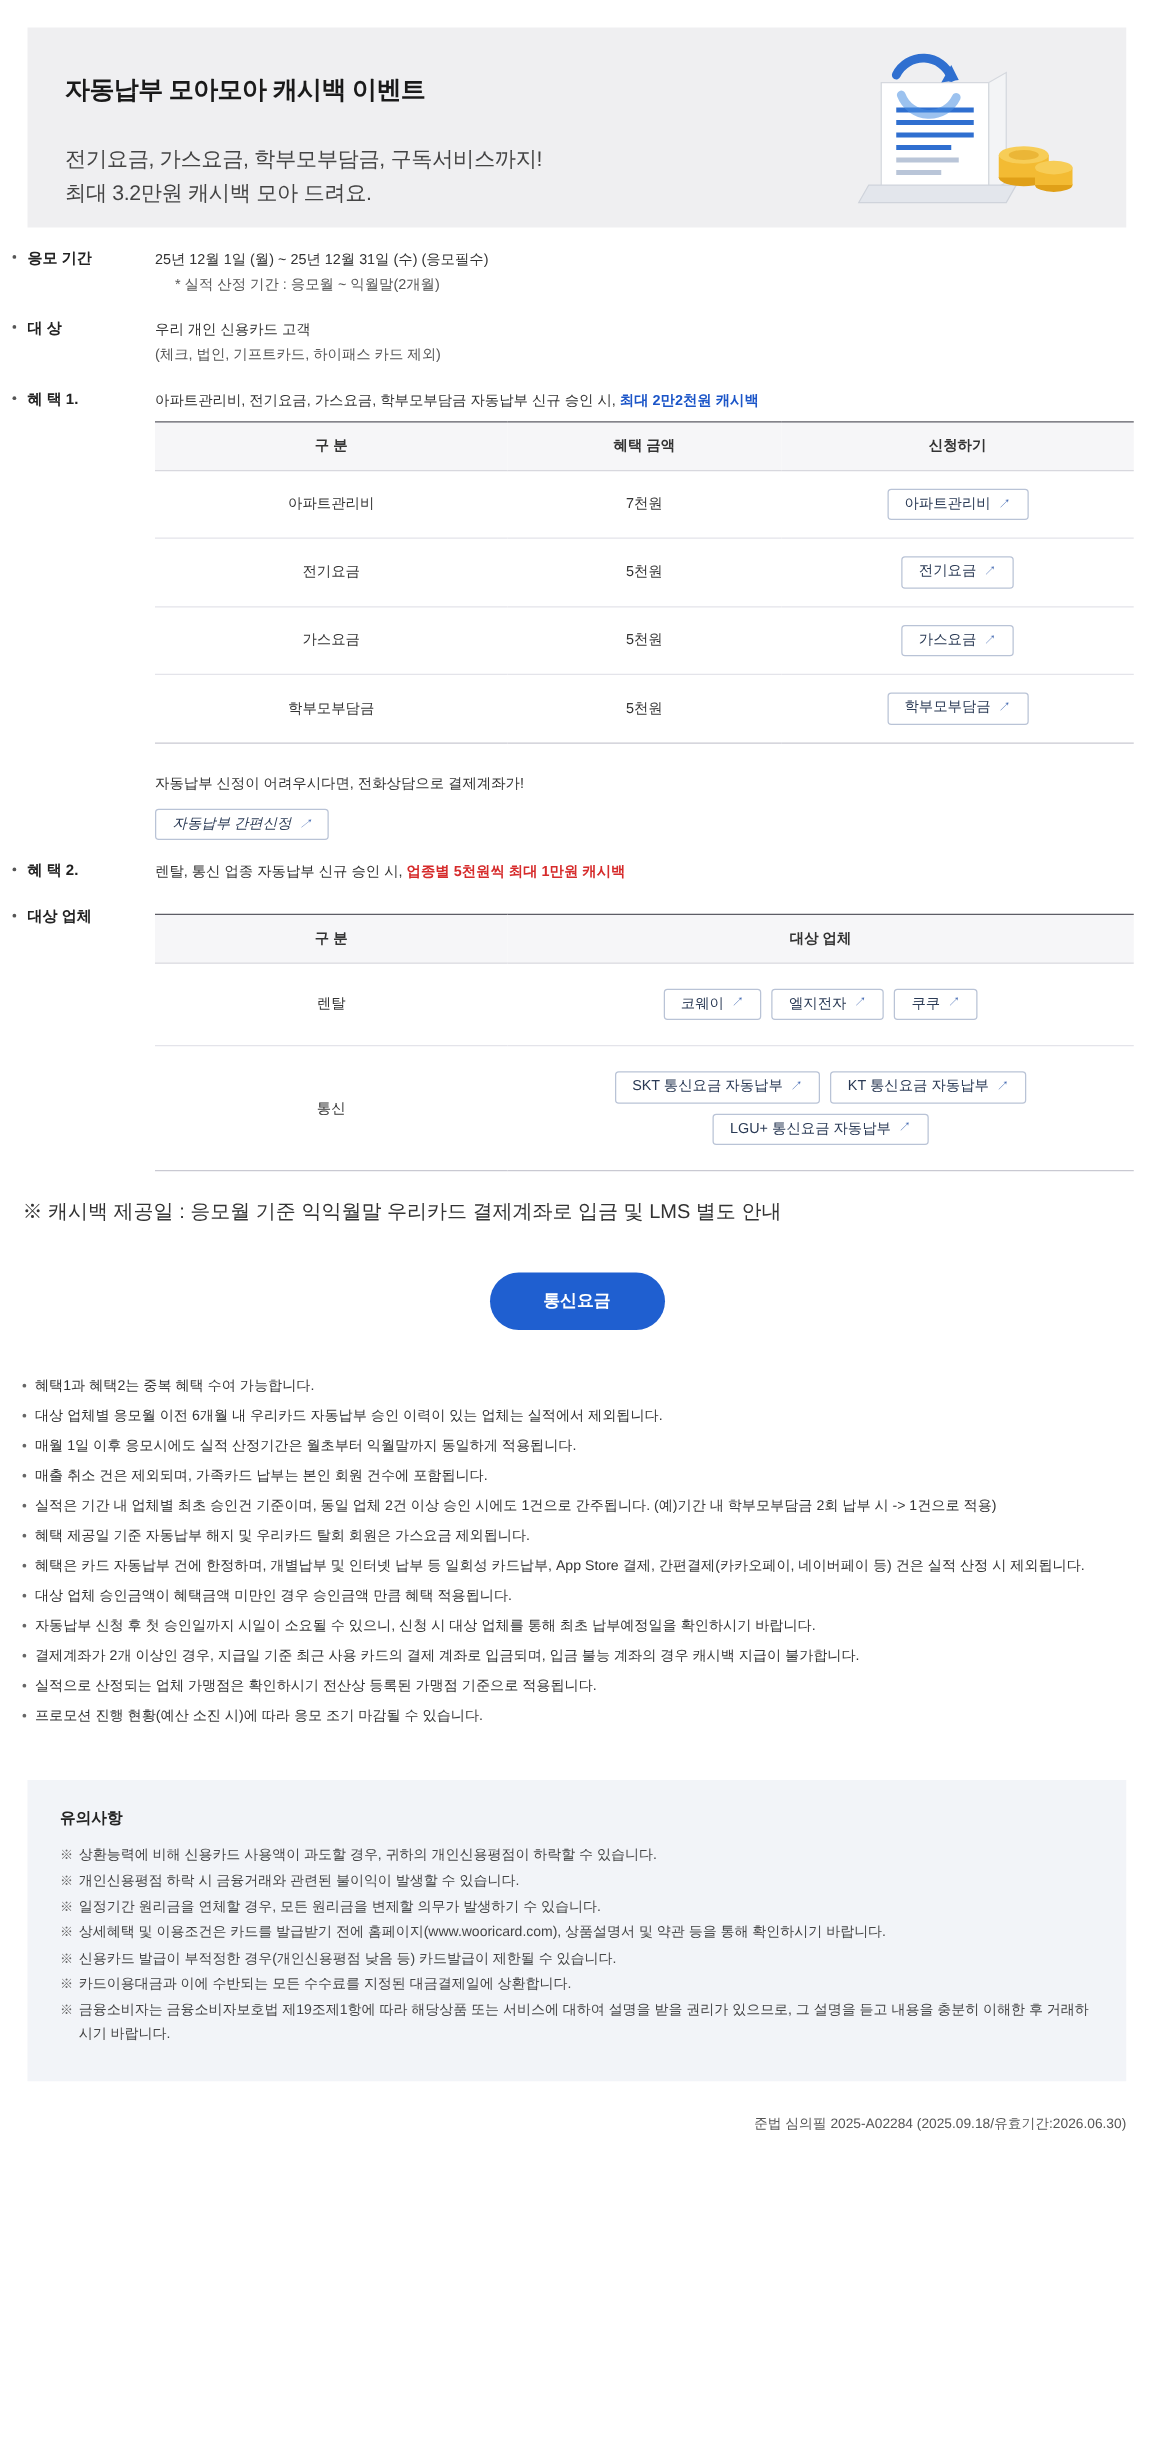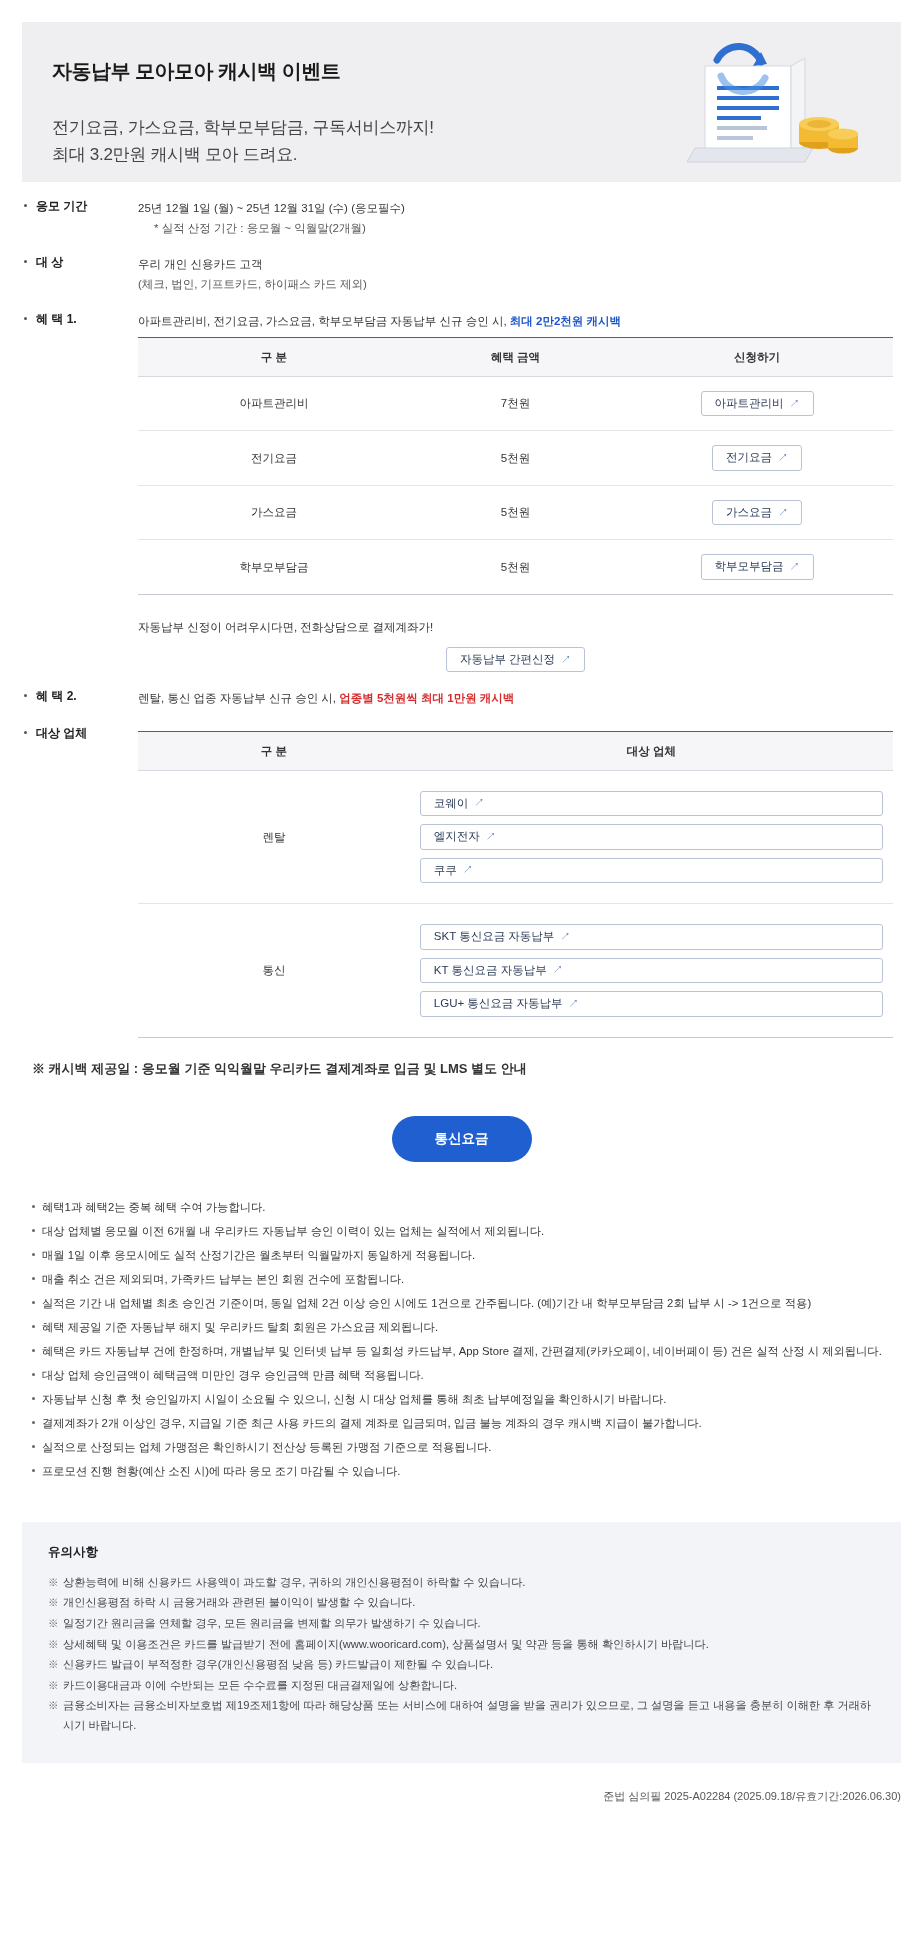--- a/index.html
+++ b/index.html
@@ -42,21 +42,21 @@
   }
   .hero-art {
     position: absolute;
     right: 38px;
     top: 20px;
     width: 190px;
     height: 130px;
   }
 
   
-  .section { margin: 0 30px; }
+  .section { margin: 0 16px; }
   .row {
     display: flex;
     align-items: flex-start;
     padding-top: 16px;
   }
   .row-label {
     width: 108px;
     flex: 0 0 108px;
     font-size: 12px;
     font-weight: bold;
@@ -116,30 +116,30 @@
     border-radius: 3px;
     background: #fff;
     color: #2a3a55;
     font-size: 11.5px;
     padding: 6px 13px;
     line-height: 1;
     cursor: pointer;
     white-space: nowrap;
   }
   .pill .ext { font-size: 10px; color: #4a6fb5; }
-  .pill-wrap { display: flex; flex-wrap: wrap; gap: 8px; justify-content: center; padding: 8px 0; flex-direction: column; }
+  .pill-wrap { display: flex; flex-wrap: wrap; gap: 8px; justify-content: center; padding: 8px 0; }
 
   .phone-note {
     margin-top: 22px;
     text-align: left;
     padding-left: 0;
     font-size: 11.5px;
     color: #333;
   }
-  .center-btn { text-align: center; margin-top: 10px; }
+  .center-btn { margin-top: 10px; font-style: italic; }
 
   
   table.vendor { width: 100%; border-collapse: collapse; margin-top: 6px; font-size: 11.5px; }
   table.vendor thead th {
     border-top: 1.5px solid #5d5d66;
     border-bottom: 1px solid #d8d8de;
     background: #f6f6f8;
     padding: 9px 0;
     text-align: center;
     font-weight: bold;
@@ -149,23 +149,22 @@
     padding: 12px 10px;
     text-align: center;
     vertical-align: middle;
   }
   table.vendor tbody tr:last-child td { border-bottom: 1px solid #c9c9d2; }
   .v-col1 { width: 36%; }
   .v-col2 { width: 64%; }
 
   .cashback-note {
     margin: 22px 0 0 2px;
-    font-size: 13px;
+    font-size: 16px;
     color: #333;
-    font-weight: bold;
   }
 
   
   .cta-wrap { text-align: center; margin-top: 38px; }
   .cta {
     display: inline-block;
     background: #1f5fd0;
     color: #fff;
     font-size: 13.5px;
     font-weight: bold;

